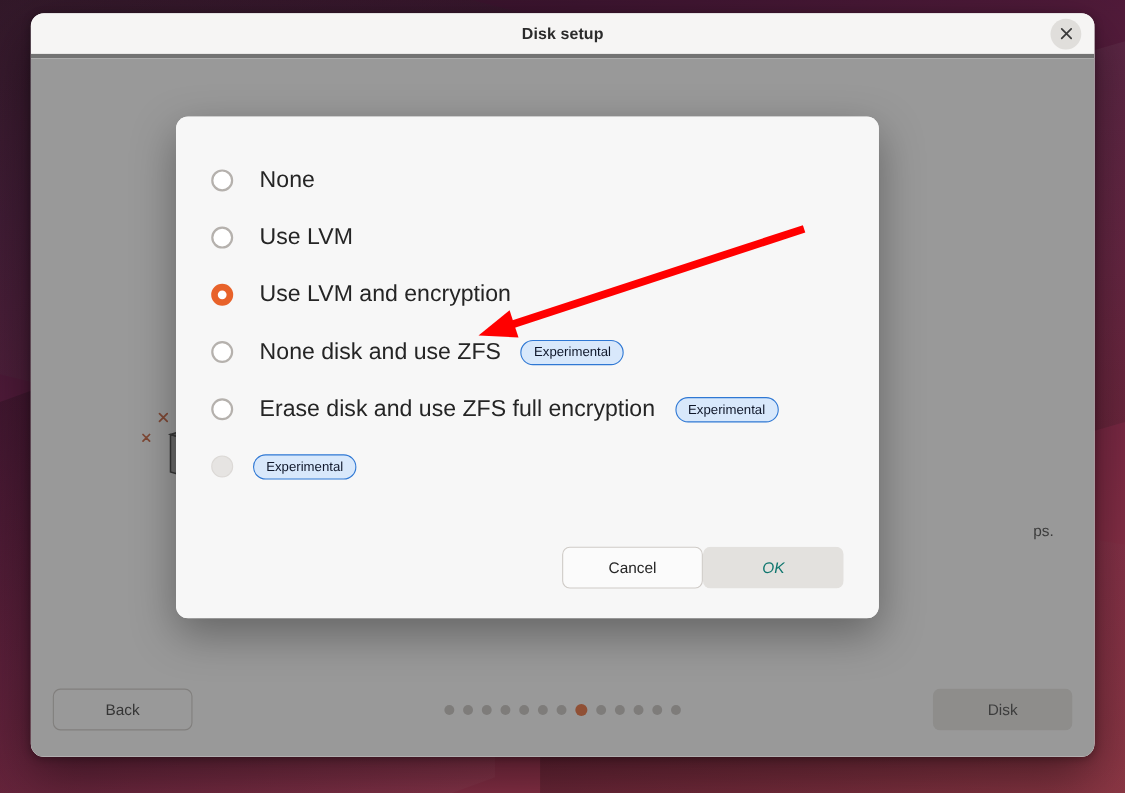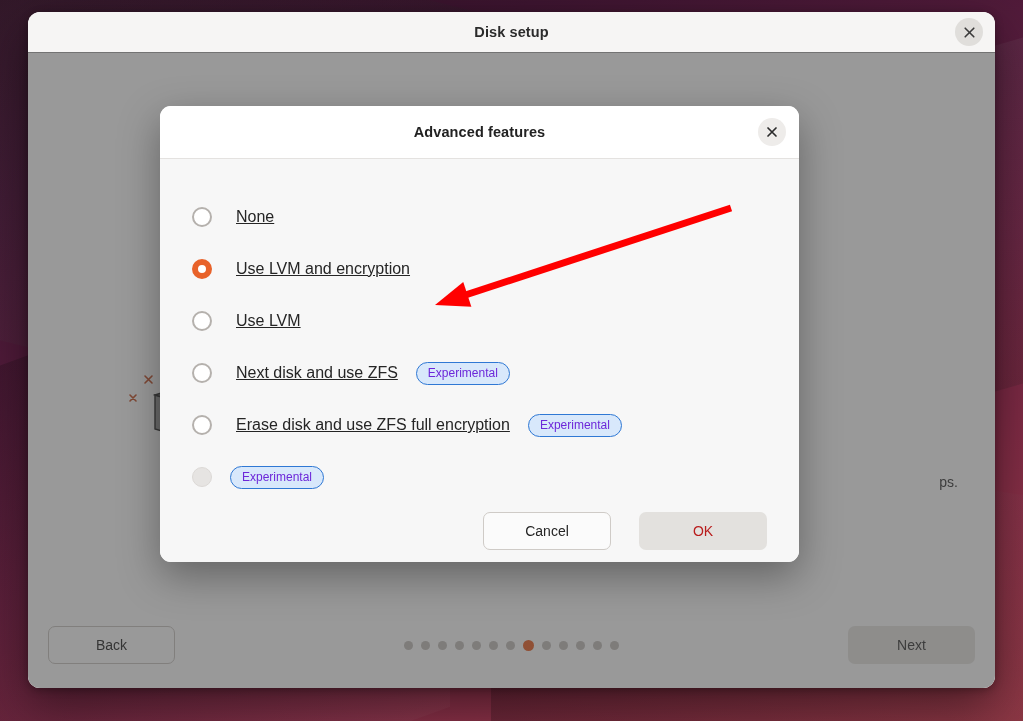--- a/index.html
+++ b/index.html
@@ -55,21 +55,21 @@
     overflow: hidden;
     background: #fafafa;
     box-shadow: 0 18px 48px rgba(0,0,0,0.45), 0 2px 8px rgba(0,0,0,0.3);
   }
 
   
   #titlebar {
     position: relative;
     height: 41px;
     background: #f6f5f4;
-    border-bottom: 1px solid #737373;
+    border-bottom: 4px solid #737373;
     display: flex;
     align-items: center;
     justify-content: center;
   }
   #window-title {
     font-size: 14.5px;
     color: #2b2b2b;
     font-weight: 600;
     letter-spacing: 0.1px;
   }
@@ -249,48 +249,47 @@
     border: 6px solid #e8622a;
     background: #ffffff;
   }
   .radio-row.disabled .radio-mark {
     border: 1px solid #dcd9d6;
     background: #e6e4e2;
   }
 
   .radio-label {
     margin-left: 24px;
-    font-size: 16px;
+    font-size: 21px;
     color: #252525;
     white-space: nowrap;
-    text-decoration: underline;
   }
   .radio-row.disabled .radio-label { color: #a9a5a2; }
 
   .badge {
     margin-left: 18px;
     display: inline-flex;
     align-items: center;
     height: 23px;
     padding: 0 11px;
     border-radius: 12px;
     border: 1px solid #2f78d4;
     background: #d8e8fb;
-    color: #6d28d9;
+    color: #0f172a;
     font-size: 12px;
     white-space: nowrap;
   }
 
   
   #dialog-footer {
     flex: 0 0 74px;
     display: flex;
     align-items: center;
     justify-content: flex-end;
-    gap: 28px;
+    gap: 0;
     padding: 0 32px 18px 32px;
     background: #f7f7f7;
   }
   .dlg-btn {
     width: 128px;
     height: 38px;
     border-radius: 7px;
     font-size: 14px;
     font-family: "Liberation Sans", sans-serif;
     cursor: pointer;
@@ -299,21 +298,22 @@
     justify-content: center;
   }
   #cancel-button {
     background: #fbfbfb;
     border: 1px solid #cfcbc7;
     color: #252525;
   }
   #ok-button {
     background: #e3e1de;
     border: 1px solid transparent;
-    color: #b91c1c;
+    color: #0f766e;
+    font-style: italic;
   }
 
   
   #annotation-arrow {
     position: absolute;
     left: 0; top: 0;
     width: 1023px;
     height: 721px;
     pointer-events: none;
   }
@@ -392,56 +392,48 @@
           <div class="dot" style="background: rgb(194, 190, 186);"></div>
           <div class="dot" style="background: rgb(194, 190, 186);"></div>
           <div class="dot active" style="background: rgb(232, 98, 42);"></div>
           <div class="dot" style="background: rgb(194, 190, 186);"></div>
           <div class="dot" style="background: rgb(194, 190, 186);"></div>
           <div class="dot" style="background: rgb(194, 190, 186);"></div>
           <div class="dot" style="background: rgb(194, 190, 186);"></div>
           <div class="dot" style="background: rgb(194, 190, 186);"></div>
         </div>
       <div id="next-button" class="nav-btn">
-        <span>Next</span>
+        <span>Disk</span>
       </div>
     </div>
 
     <div id="modal-overlay"></div>
 
   </div>
 </div>
 
 <div id="advanced-dialog">
 
-  <div id="dialog-header">
-    <span id="dialog-title">Advanced features</span>
-    <div id="dialog-close">
-      <svg width="12" height="12" viewBox="0 0 12 12" aria-hidden="true">
-        <path d="M2 2 L10 10 M10 2 L2 10" stroke="#2b2b2b" stroke-width="1.7" stroke-linecap="round"></path>
-      </svg>
-    </div>
-  </div>
 
   <div id="dialog-body">
       <div class="radio-row">
         <span class="radio-mark"></span>
         <span class="radio-label">None</span>
       </div>
+      <div class="radio-row">
+        <span class="radio-mark"></span>
+        <span class="radio-label">Use LVM</span>
+      </div>
       <div class="radio-row selected">
         <span class="radio-mark"></span>
         <span class="radio-label">Use LVM and encryption</span>
       </div>
       <div class="radio-row">
         <span class="radio-mark"></span>
-        <span class="radio-label">Use LVM</span>
-      </div>
-      <div class="radio-row">
-        <span class="radio-mark"></span>
-        <span class="radio-label">Next disk and use ZFS</span>
+        <span class="radio-label">None disk and use ZFS</span>
         <span class="badge" style="border-color: rgb(47, 120, 212); background: rgb(216, 232, 251);">Experimental</span>
       </div>
       <div class="radio-row">
         <span class="radio-mark"></span>
         <span class="radio-label">Erase disk and use ZFS full encryption</span>
         <span class="badge" style="border-color: rgb(47, 120, 212); background: rgb(216, 232, 251);">Experimental</span>
       </div>
       <div class="radio-row disabled">
         <span class="radio-mark"></span>
         <span class="badge" style="border-color: rgb(47, 120, 212); background: rgb(216, 232, 251);">Experimental</span>

